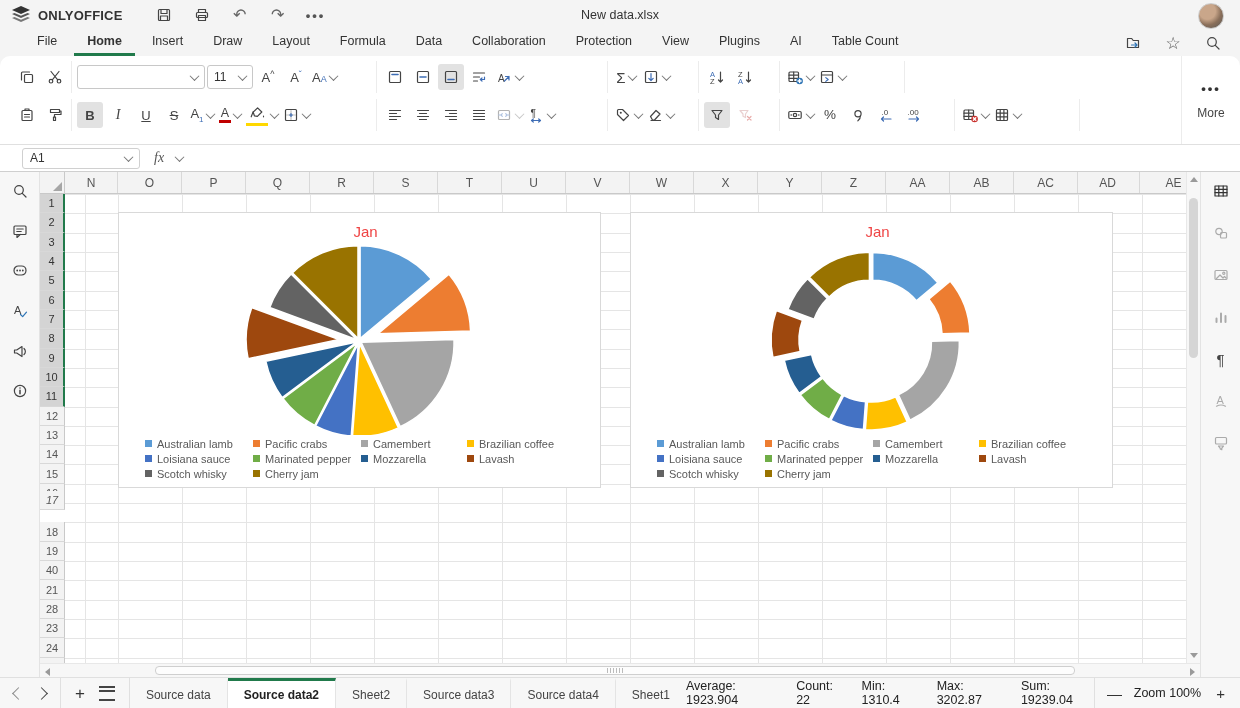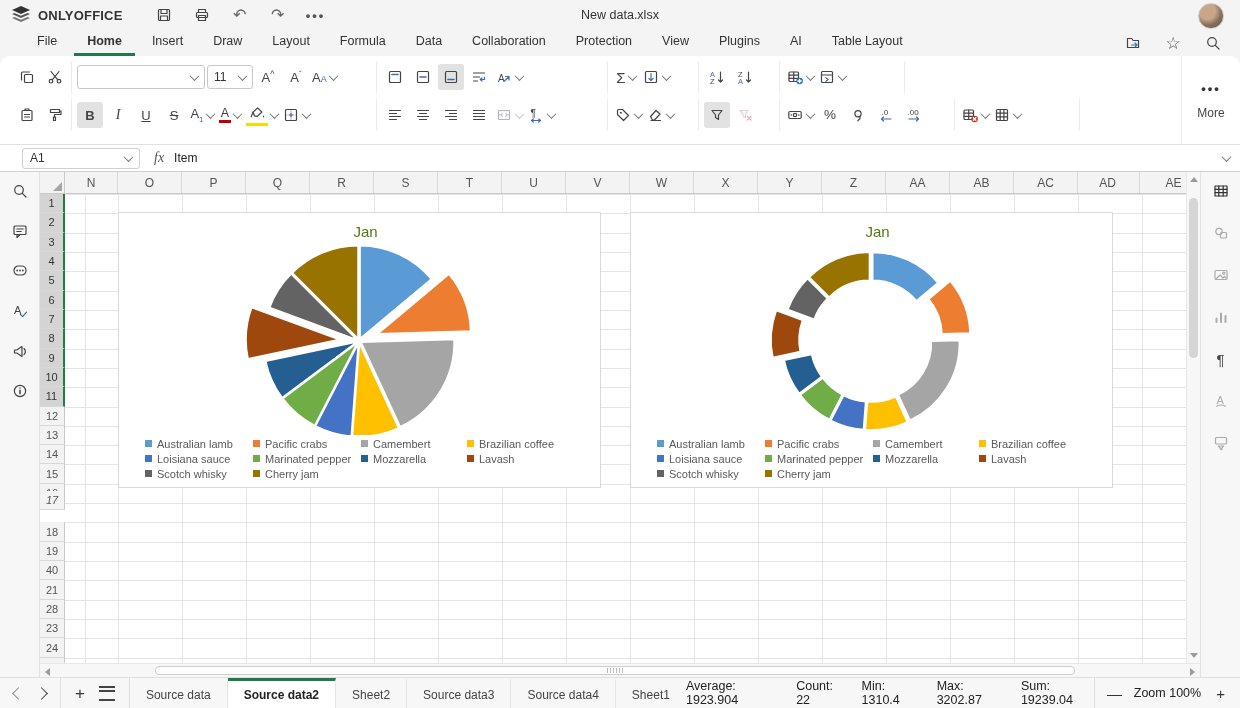--- a/index.html
+++ b/index.html
@@ -66,21 +66,21 @@
   #rowhdrs{position:absolute;left:0;top:22px;width:25px;bottom:0;}
   .rhcell{position:absolute;left:0;width:25px;background:#F3F3F3;border-right:1px solid #C9C9C9;border-bottom:1px solid #D8D8D8;
           display:flex;align-items:center;justify-content:center;font-size:11px;color:#555;box-sizing:border-box;}
   .rhcell.sel{background:#D4D4D4;border-right:2px solid #217A4B;color:#333;}
   #gbody{position:absolute;left:25px;top:22px;right:0;bottom:0;
      background-image:repeating-linear-gradient(to right,#E5E5E5 0 1px,transparent 1px 64px),
                       repeating-linear-gradient(to bottom,#E5E5E5 0 1px,transparent 1px 19.32px);
      background-position:53px 0,0 0;}
   
   .chart-panel{position:absolute;width:483px;height:276px;background:#fff;border:1px solid #D9D9D9;box-sizing:border-box;}
-  .chart-title{position:absolute;top:10px;left:12px;right:0;text-align:center;font-size:15px;color:#4d7c0f;}
+  .chart-title{position:absolute;top:10px;left:12px;right:0;text-align:center;font-size:15px;color:#ef4444;}
   .chart-svg{position:absolute;left:0;top:32px;}
   .legend{position:absolute;left:26px;right:4px;bottom:6px;font-size:11px;color:#595959;}
   .lg-row{display:flex;height:15px;align-items:center;}
   .lg-item{display:flex;align-items:center;gap:5px;overflow:hidden;white-space:nowrap;}
   .lg-sq{width:7px;height:7px;flex:0 0 auto;}
   
   #vscroll{right:40px;top:172px;width:14px;height:491px;background:#F7F7F7;border-left:1px solid #E8E8E8;box-sizing:border-box;}
   #vthumb{position:absolute;left:2px;top:26px;width:9px;height:160px;background:#D5D5D5;border-radius:5px;}
   .varr{position:absolute;left:3px;width:0;height:0;border-left:4px solid transparent;border-right:4px solid transparent;}
   #hscroll{left:40px;top:663px;width:1160px;height:14px;background:#F7F7F7;border-top:1px solid #E8E8E8;box-sizing:border-box;}
@@ -154,21 +154,21 @@
       <div class="mtab">Insert</div>
       <div class="mtab">Draw</div>
       <div class="mtab">Layout</div>
       <div class="mtab">Formula</div>
       <div class="mtab">Data</div>
       <div class="mtab">Collaboration</div>
       <div class="mtab">Protection</div>
       <div class="mtab">View</div>
       <div class="mtab">Plugins</div>
       <div class="mtab">AI</div>
-      <div class="mtab">Table Layout</div>
+      <div class="mtab">Table Count</div>
     </div>
 </div>
 <div id="menu-right" class="abs">
     <div class="sbic">
       <svg width="18" height="18" viewBox="0 0 18 18" fill="none" stroke="#444" stroke-width="1.2" stroke-linecap="round" stroke-linejoin="round">
         <path d="M3.5 13.5v-9h4.2l1.5 2h5.3v7z"></path>
         <path stroke="#2E74B5" d="M7.5 11h5.5M11 9l2 2-2 2"></path>
       </svg>
     </div>
     <div class="sbic">
@@ -476,21 +476,20 @@
     <span class="lbl">More</span>
   </div>
 </div>
 
 <div id="formulabar" class="abs">
   <div id="namebox">
     <span>A1</span>
     <span class="chev"></span>
   </div>
   <span id="fxicon">fx</span>
-  <span id="fvalue">Item</span>
   <span id="fexpand" class="chev"></span>
 </div>
 
 <div id="lsb" class="abs">
     <div class="sbic">
       <svg width="18" height="18" viewBox="0 0 18 18" fill="none" stroke="#444" stroke-width="1.2" stroke-linecap="round" stroke-linejoin="round">
         <circle cx="8" cy="8" r="4.3"></circle>
         <path d="M11.3 11.3 15 15"></path>
       </svg>
     </div>

